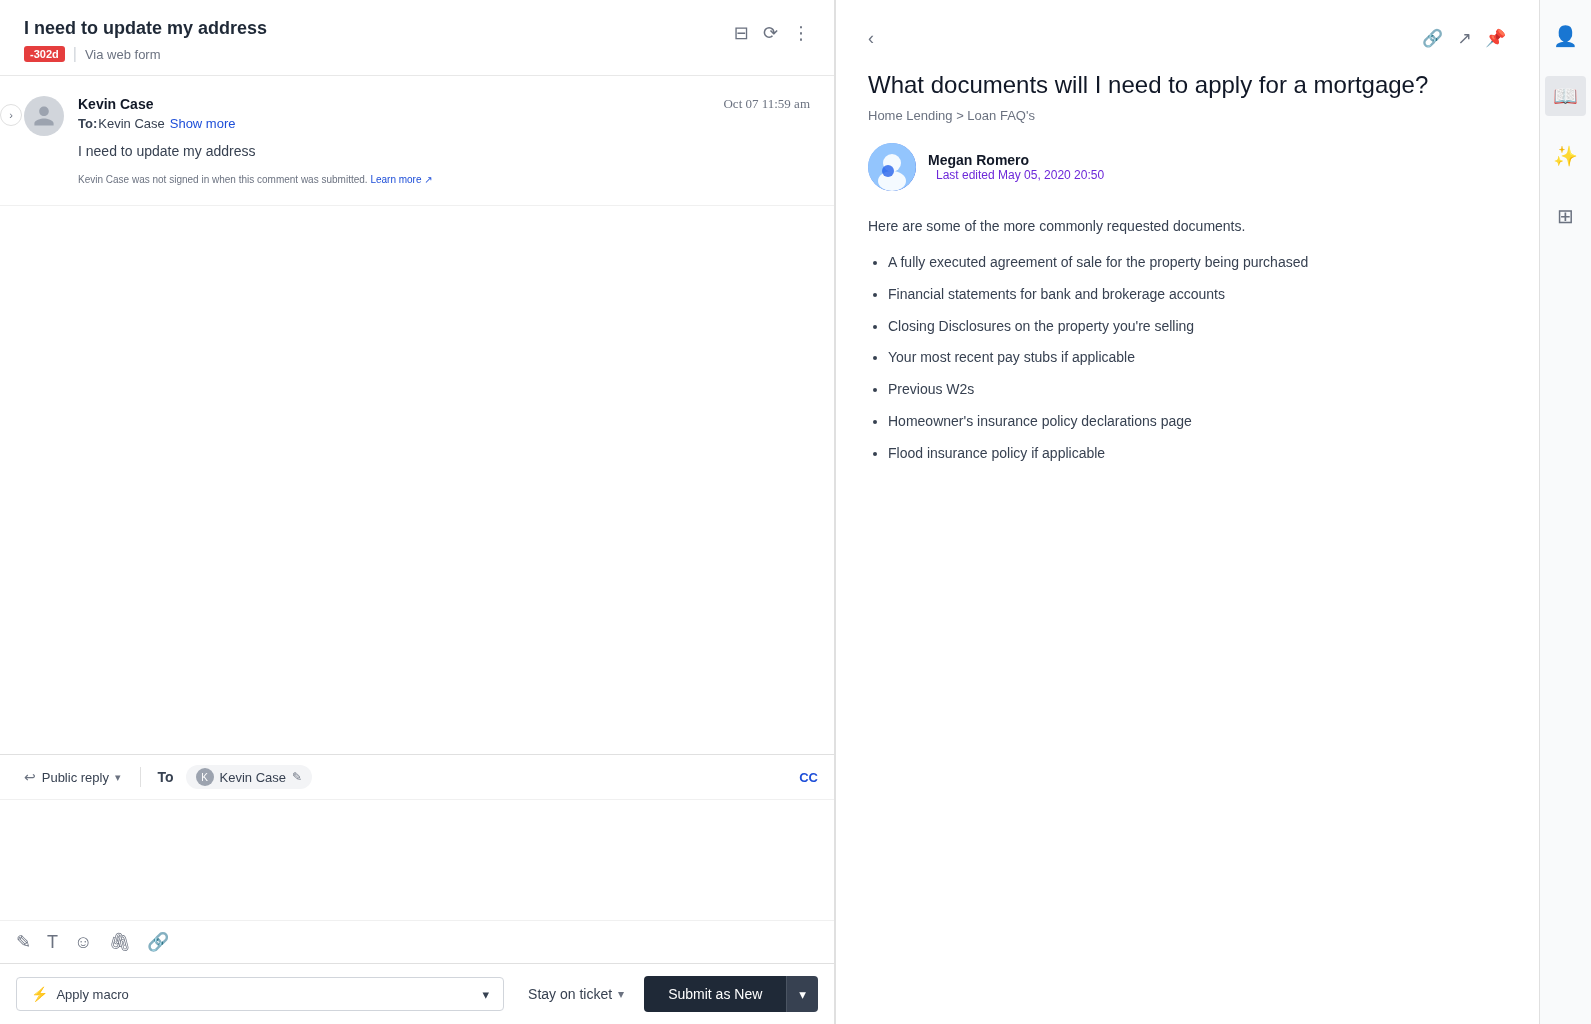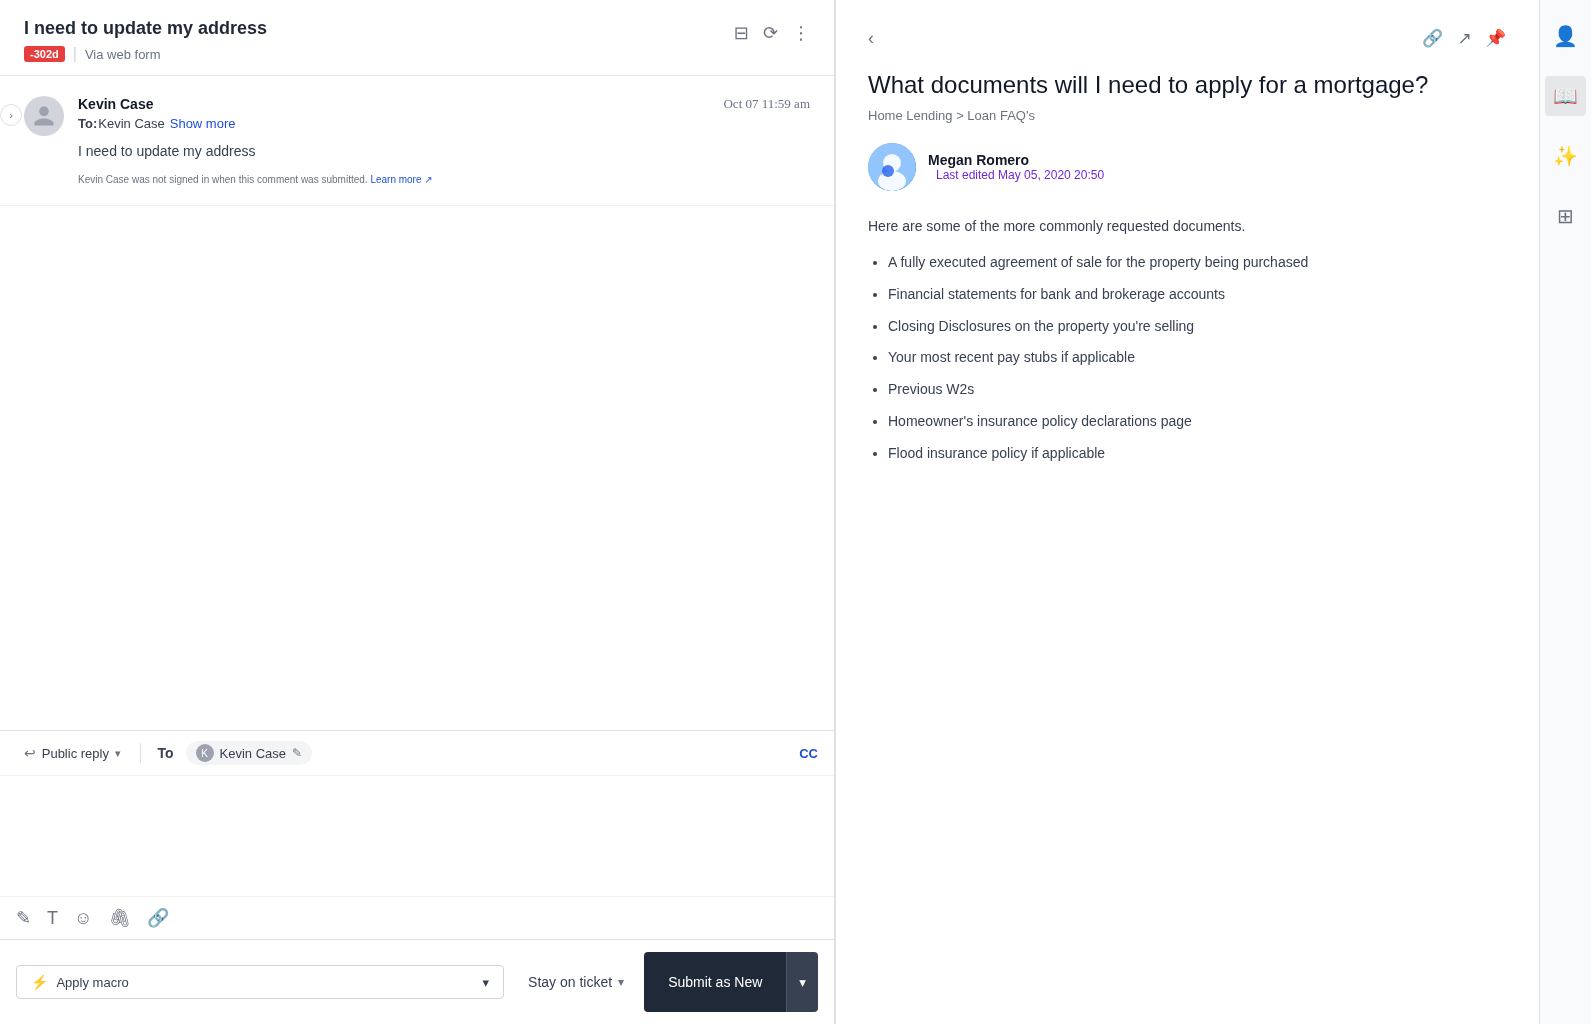--- a/index.html
+++ b/index.html
@@ -67,21 +67,21 @@
     .bottom-bar { display: flex; align-items: center; padding: 12px 16px; border-top: 1px solid #e0e0e0; background: #fff; gap: 12px; }
     .apply-macro-btn { display: flex; align-items: center; gap: 8px; border: 1px solid #d1d5db; border-radius: 4px; padding: 8px 14px; font-size: 13px; color: #374151; cursor: pointer; background: #fff; flex: 1; max-width: 640px; justify-content: space-between; }
     .macro-left { display: flex; align-items: center; gap: 8px; }
     .lightning-icon { color: #6b7280; font-size: 14px; }
 
     .right-actions { display: flex; align-items: center; gap: 8px; margin-left: auto; }
     .stay-on-ticket-btn { display: flex; align-items: center; gap: 6px; font-size: 14px; color: #374151; cursor: pointer; padding: 8px 12px; border-radius: 4px; background: transparent; border: none; }
     .stay-chevron { font-size: 12px; color: #6b7280; }
 
     .submit-btn-group { display: flex; border-radius: 4px; overflow: hidden; }
-    .submit-main { background: #1f2937; color: #fff; font-size: 14px; font-weight: 500; padding: 22px 24px; border: none; cursor: pointer; }
+    .submit-main { background: #1f2937; color: #fff; font-size: 14px; font-weight: 500; padding: 10px 24px; border: none; cursor: pointer; }
     .submit-chevron { background: #374151; color: #fff; padding: 10px 12px; border: none; cursor: pointer; border-left: 1px solid #4b5563; }
 
     
     .knowledge-panel { flex: 1; background: #fff; border-left: 1px solid #e0e0e0; display: flex; height: 100%; overflow: hidden; }
 
     .kb-content { flex: 1; padding: 28px 32px; overflow-y: auto; }
     .kb-header { display: flex; align-items: center; justify-content: space-between; margin-bottom: 20px; }
     .kb-back-btn { color: #6b7280; cursor: pointer; font-size: 18px; margin-right: 8px; }
     .kb-title-text { font-size: 15px; color: #374151; font-weight: 500; flex: 1; overflow: hidden; text-overflow: ellipsis; white-space: nowrap; }
     .kb-header-icons { display: flex; gap: 14px; align-items: center; }

